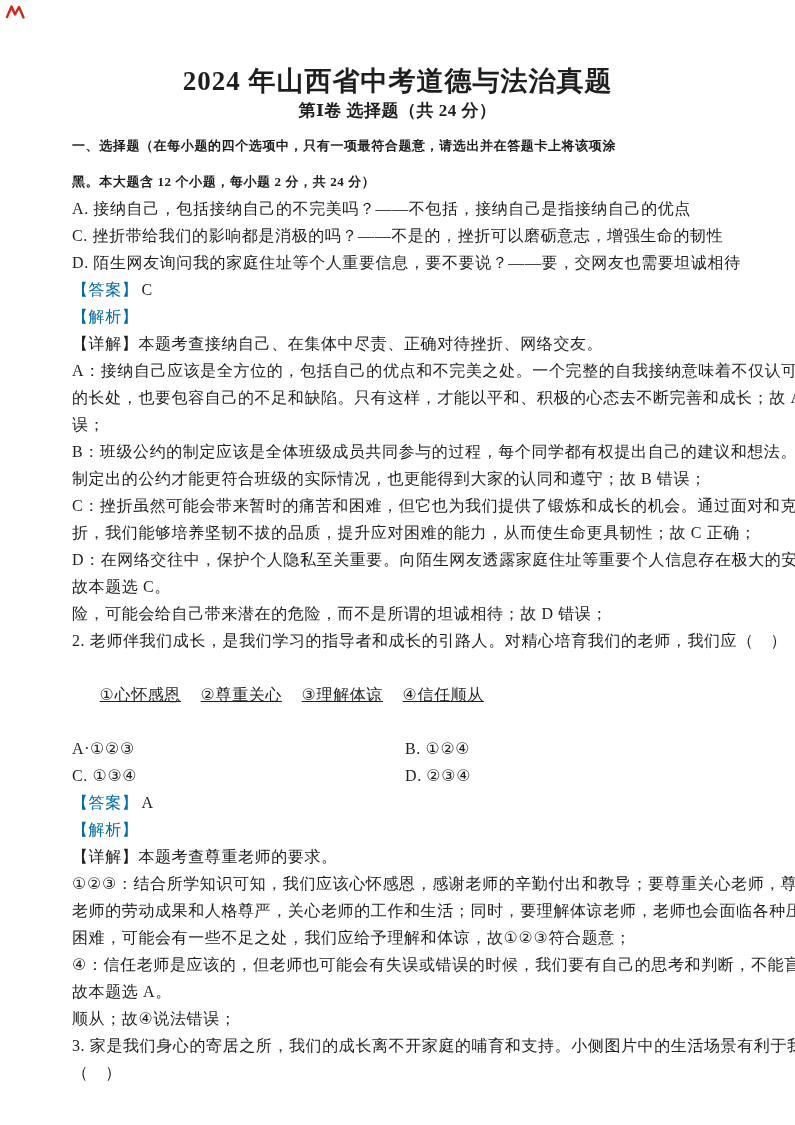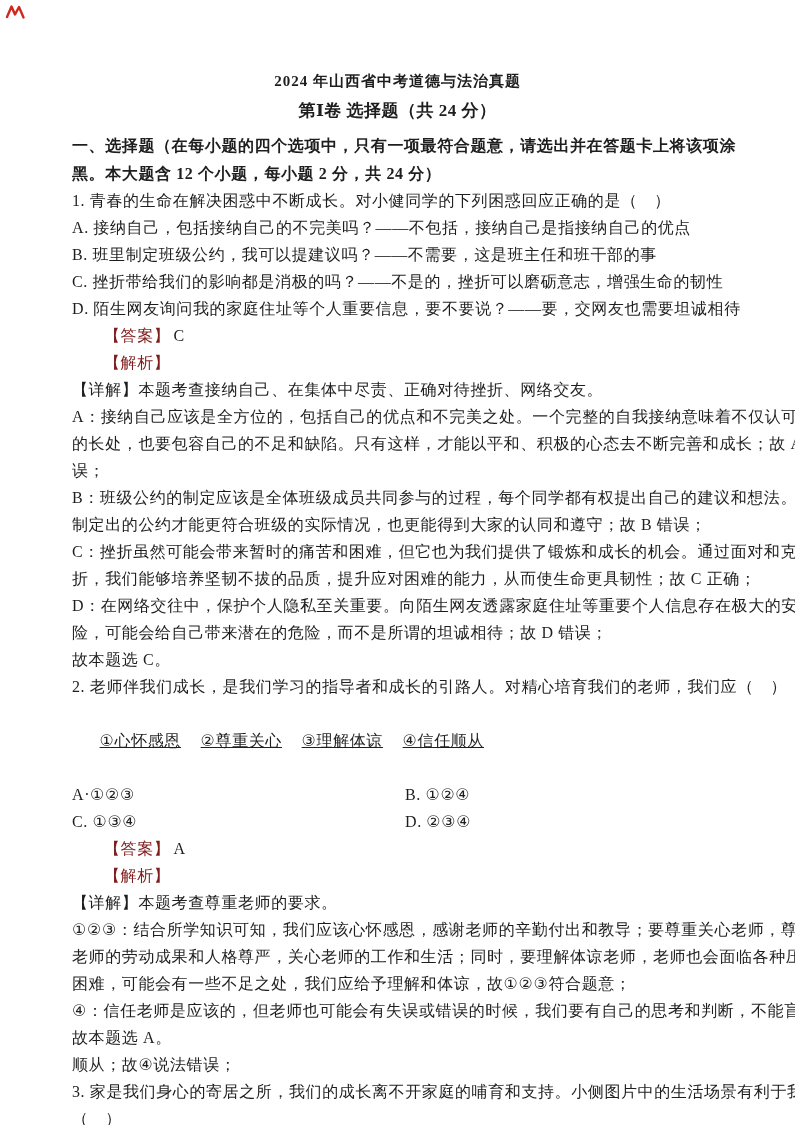--- a/index.html
+++ b/index.html
@@ -15,43 +15,43 @@
     position: absolute;
     left: 0; top: 0; right: 0; bottom: 0;
     padding: 0 40px 0 72px;
   }
   .center-block {
     margin-left: -72px; margin-right: -40px;
     text-align: center;
   }
   .title {
     margin-top: 64px;
-    font-size: 15px; font-weight: 700;
+    font-size: 27px; font-weight: 700;
     line-height: 34px; letter-spacing: 1px;
   }
   .subtitle {
     margin-top: 0;
     font-size: 17px; font-weight: 700;
     line-height: 26px; letter-spacing: 0.5px;
   }
   .intro {
     margin-top: 8px;
     font-weight: 700;
     font-size: 16.5px;
     line-height: 27.5px;
     letter-spacing: 0.6px;
   }
-  .intro .ln { font-size: 16px; line-height: 27.5px; }
+  .intro .ln { font-size: 13px; line-height: 27.5px; margin-top: 8px; }
   .ln {
     font-size: 16px;
     line-height: 27px;
     letter-spacing: 0.6px;
     white-space: pre;
   }
-  .blue { color: #7f1d1d; margin-left: 32px; }
+  .blue { color: #0369a1; }
   .ansval { margin-left: 3px; }
   .cols { display: flex; }
   .cols .c1 { width: 333px; }
   .subopt span { display: inline-block; width: 101px; text-decoration: underline; }
   .subopt span:last-child { width: auto; }
   .stamp { position: absolute; left: 5px; top: 4px; }
 </style>
 </head>
 <body>
 
@@ -65,38 +65,36 @@
 
   <div class="title center-block">2024 年山西省中考道德与法治真题</div>
   <div class="subtitle center-block">第Ⅰ卷 选择题（共 24 分）</div>
 
   <div class="intro">
     <div class="ln">一、选择题（在每小题的四个选项中，只有一项最符合题意，请选出并在答题卡上将该项涂</div>
     <div class="ln">黑。本大题含 12 个小题，每小题 2 分，共 24 分）</div>
   </div>
 
   <div>
-    <div class="ln">1. 青春的生命在解决困惑中不断成长。对小健同学的下列困惑回应正确的是（　）</div>
     <div class="ln">A. 接纳自己，包括接纳自己的不完美吗？——不包括，接纳自己是指接纳自己的优点</div>
-    <div class="ln">B. 班里制定班级公约，我可以提建议吗？——不需要，这是班主任和班干部的事</div>
     <div class="ln">C. 挫折带给我们的影响都是消极的吗？——不是的，挫折可以磨砺意志，增强生命的韧性</div>
     <div class="ln">D. 陌生网友询问我的家庭住址等个人重要信息，要不要说？——要，交网友也需要坦诚相待</div>
     <div class="ln"><span class="blue">【答案】</span><span class="ansval">C</span></div>
     <div class="ln"><span class="blue">【解析】</span></div>
     <div class="ln">【详解】本题考查接纳自己、在集体中尽责、正确对待挫折、网络交友。</div>
     <div class="ln">A：接纳自己应该是全方位的，包括自己的优点和不完美之处。一个完整的自我接纳意味着不仅认可自身</div>
     <div class="ln">的长处，也要包容自己的不足和缺陷。只有这样，才能以平和、积极的心态去不断完善和成长；故 A 错</div>
     <div class="ln">误；</div>
     <div class="ln">B：班级公约的制定应该是全体班级成员共同参与的过程，每个同学都有权提出自己的建议和想法。这样</div>
     <div class="ln">制定出的公约才能更符合班级的实际情况，也更能得到大家的认同和遵守；故 B 错误；</div>
     <div class="ln">C：挫折虽然可能会带来暂时的痛苦和困难，但它也为我们提供了锻炼和成长的机会。通过面对和克服挫</div>
     <div class="ln">折，我们能够培养坚韧不拔的品质，提升应对困难的能力，从而使生命更具韧性；故 C 正确；</div>
     <div class="ln">D：在网络交往中，保护个人隐私至关重要。向陌生网友透露家庭住址等重要个人信息存在极大的安全风</div>
+    <div class="ln">故本题选 C。</div>
     <div class="ln">险，可能会给自己带来潜在的危险，而不是所谓的坦诚相待；故 D 错误；</div>
-    <div class="ln">故本题选 C。</div>
   </div>
 
   <div>
     <div class="ln">2. 老师伴我们成长，是我们学习的指导者和成长的引路人。对精心培育我们的老师，我们应（　）</div>
     <div class="ln subopt">
       <span>①心怀感恩</span><span>②尊重关心</span><span>③理解体谅</span><span>④信任顺从</span>
     </div>
     <div class="ln cols">
       <span class="c1">A·①②③</span><span>B. ①②④</span>
     </div>

